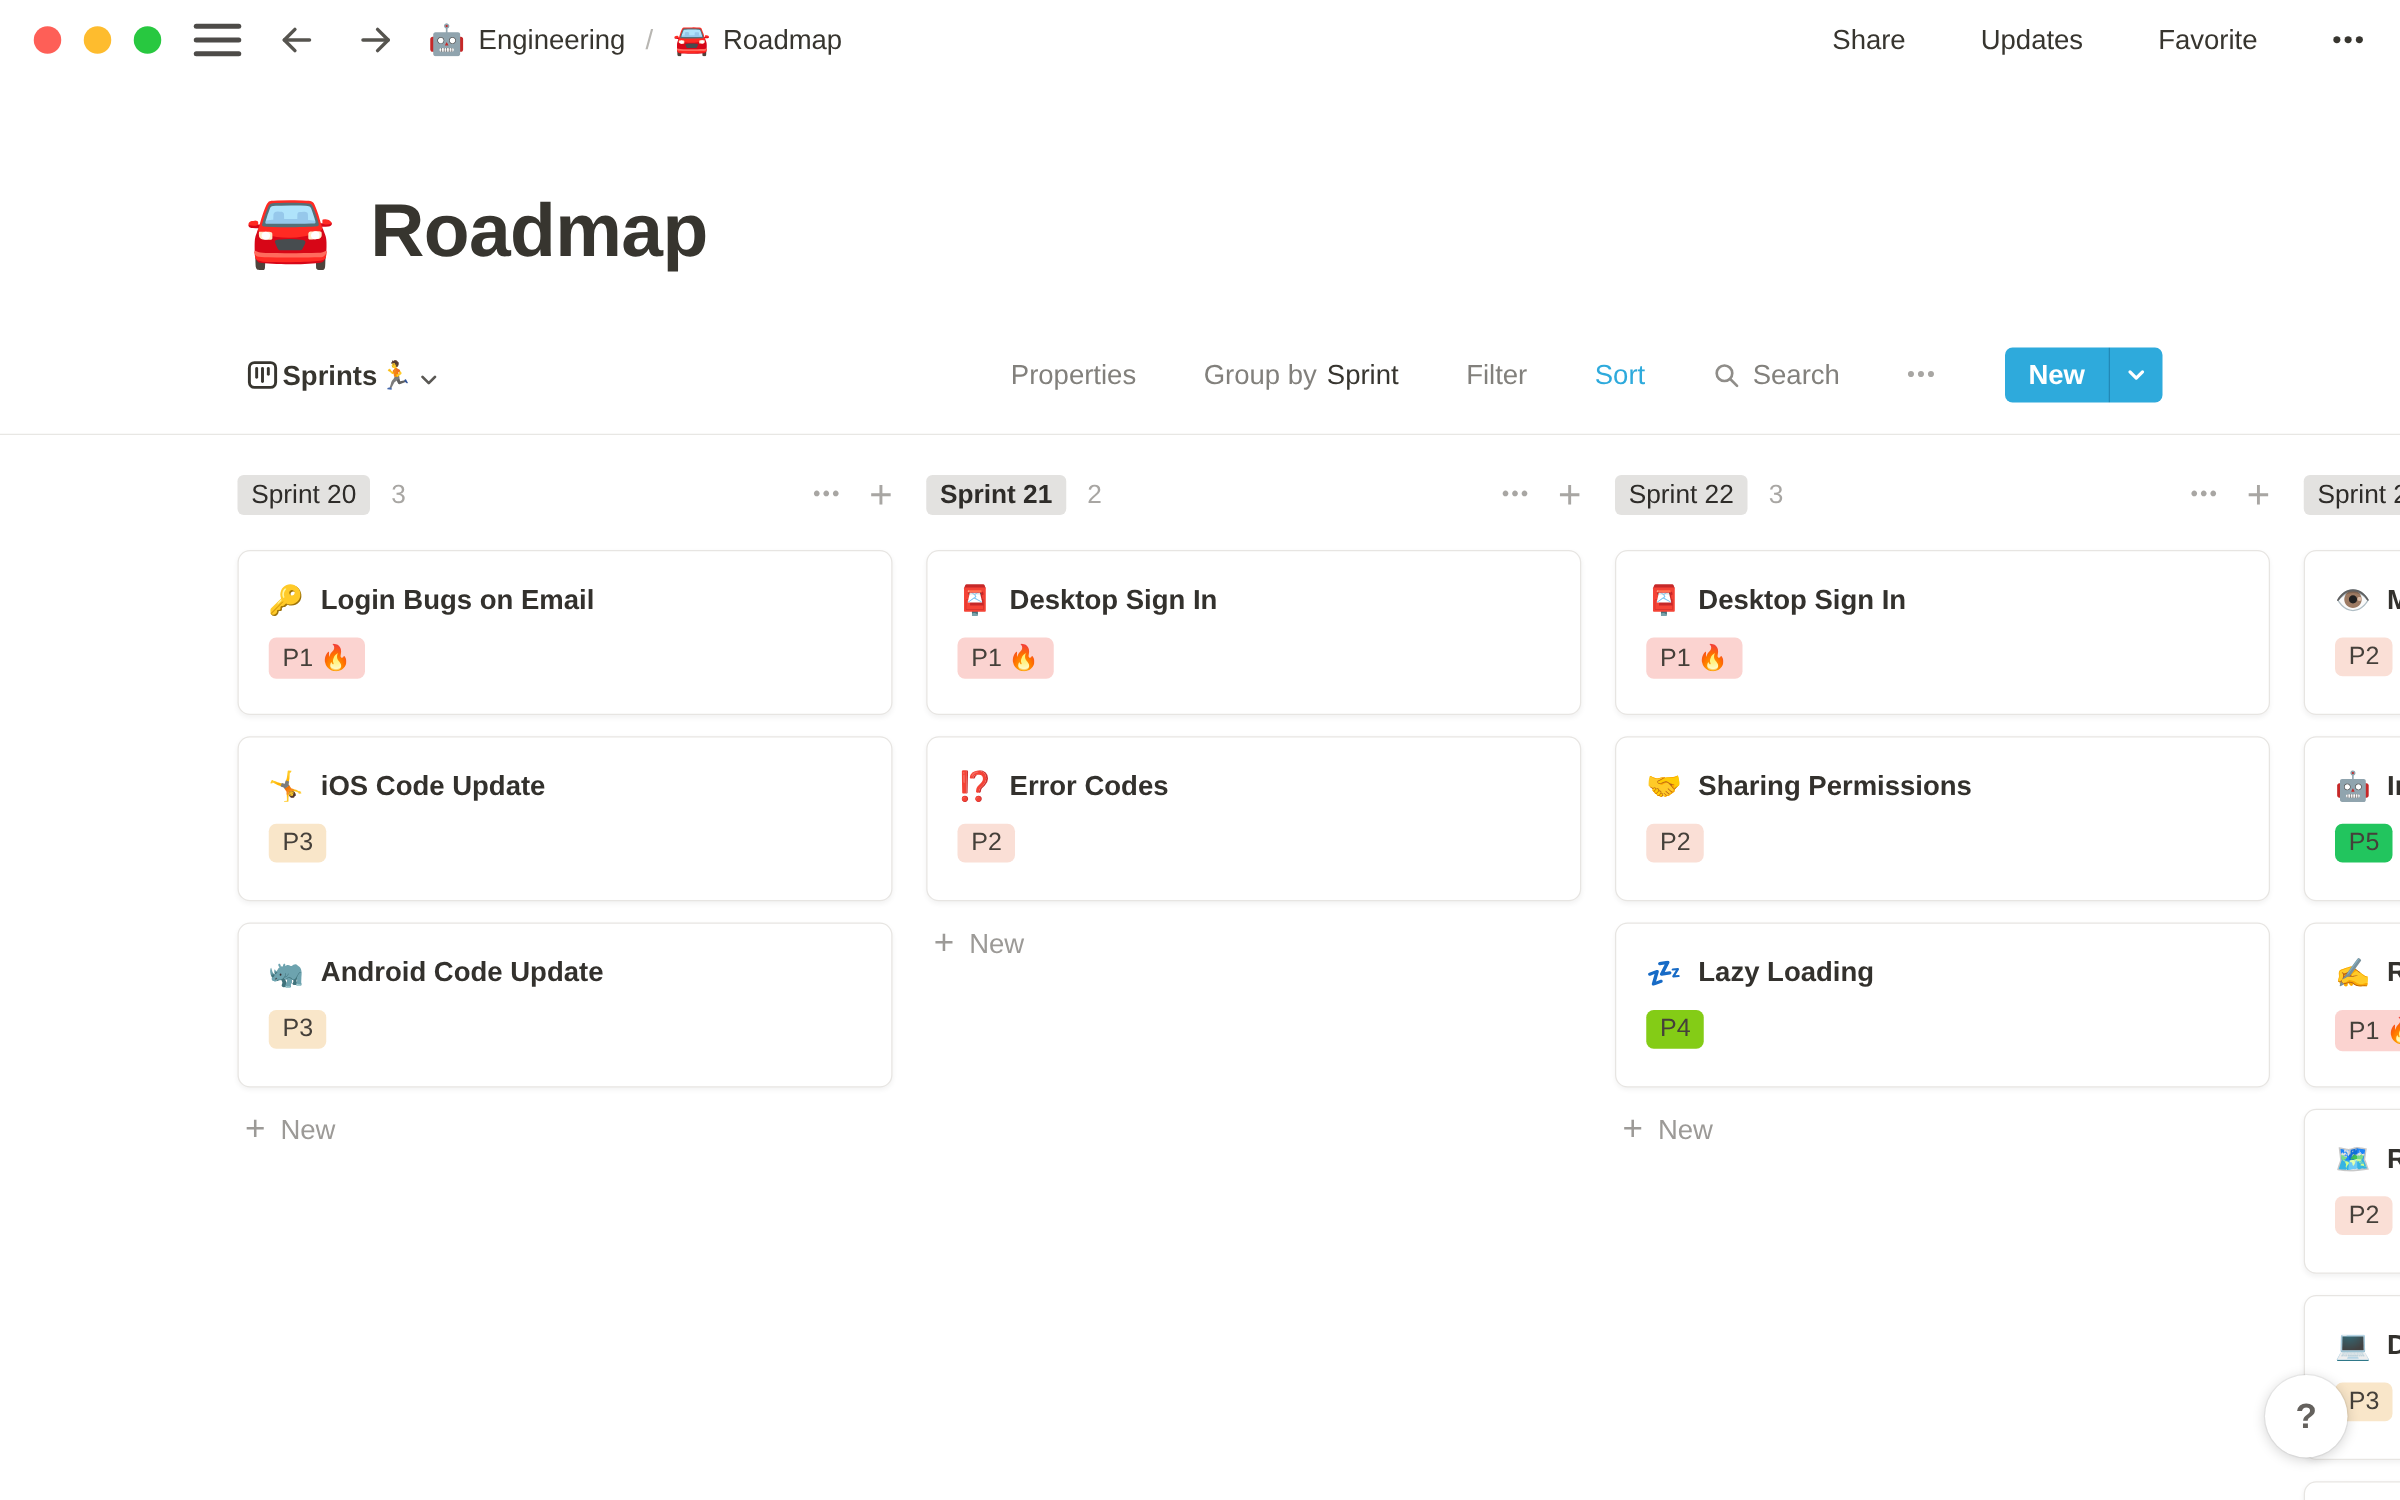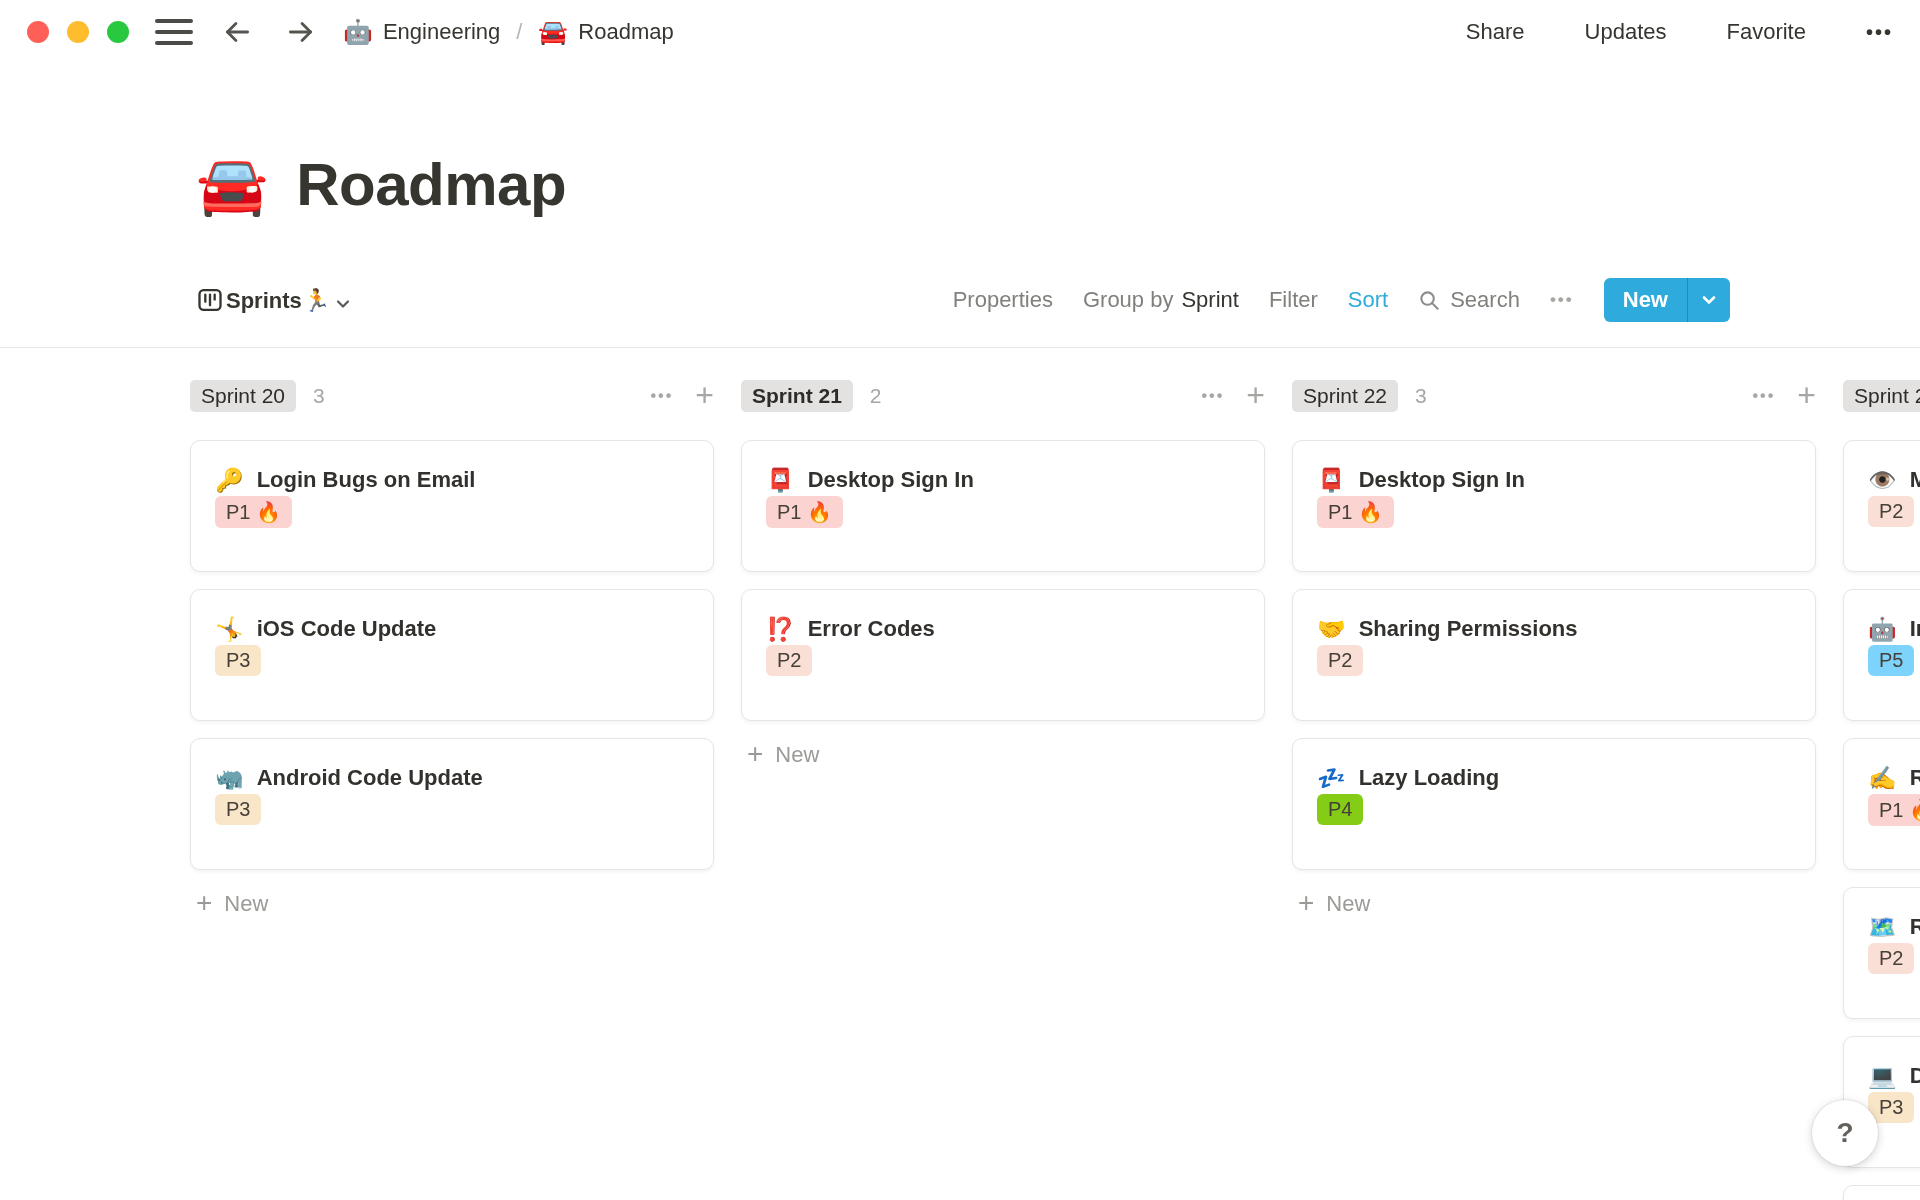--- a/index.html
+++ b/index.html
@@ -26,21 +26,21 @@
   .page-title { position:absolute; left:196px; top:150px; display:flex; align-items:center; gap:28px; }
   .page-title .t-emoji { font-size:58px; line-height:1; }
   .page-title .t-text  { font-size:60px; font-weight:700; letter-spacing:-0.5px; color:#37352F; }
 
   
   .toolbar { position:absolute; left:190px; right:190px; top:276px; height:48px;
              display:flex; align-items:center; }
   .view-tab { display:flex; align-items:flex-end; gap:2px; cursor:pointer; padding:4px 6px; }
   .view-tab .v-label { font-size:22px; font-weight:700; }
   .view-tab .v-emoji { font-size:22px; }
-  .tb-right { margin-left:auto; display:flex; align-items:center; gap:30px; font-size:22px; color:#82807C; }
+  .tb-right { margin-left:auto; display:flex; align-items:center; gap:54px; font-size:22px; color:#82807C; }
   .tb-item { cursor:pointer; white-space:nowrap; }
   .groupby .gb-value { color:#37352F; margin-left:8px; }
   .tb-sort { font-weight:400; }
   .tb-search { display:flex; align-items:center; gap:9px; }
   .tb-dots { font-size:17px; letter-spacing:2px; font-weight:700; color:#A8A6A3; }
   .new-btn { display:flex; align-items:stretch; height:44px; border-radius:6px; overflow:hidden; cursor:pointer; }
   .new-main { color:#fff; font-size:22px; font-weight:600; display:flex; align-items:center; padding:0 19px; }
   .new-divider { width:1px; background:rgba(0,40,70,0.25); }
   .new-caret { width:42px; display:flex; align-items:center; justify-content:center; }
 
@@ -55,21 +55,21 @@
   .col-count { margin-left:17px; font-size:21px; color:#A8A6A3; }
   .col-actions { margin-left:auto; display:flex; align-items:center; gap:22px; color:#A8A6A3; }
   .col-more { font-size:16px; letter-spacing:2px; font-weight:700; cursor:pointer; }
   .col-plus { font-size:32px; font-weight:300; line-height:1; cursor:pointer; margin-top:-3px; }
 
   .card { background:#fff; border:1px solid #E7E5E2; border-radius:10px;
           box-shadow:0 2px 4px rgba(15,15,15,0.05); height:132px; margin-bottom:17px;
           padding:26px 24px 0 24px; cursor:pointer; }
   .card-title { display:flex; align-items:center; gap:13px; font-size:22px; font-weight:600; color:#33312D; white-space:nowrap; }
   .card-emoji { font-size:23px; line-height:1; }
-  .badge { display:inline-block; margin-top:3px; font-size:20px; padding:4px 11px;
+  .badge { display:inline-block; margin-top:17px; font-size:20px; padding:4px 11px;
            border-radius:6px; color:#45403A; white-space:nowrap; }
   .new-row { display:flex; align-items:center; gap:12px; color:#9C9A97; font-size:22px;
              margin-top:21px; padding-left:6px; cursor:pointer; }
   .new-row .plus { font-size:28px; font-weight:300; line-height:1; margin-top:-2px; }
 
   
   .help-btn { position:absolute; left:1812px; top:1100px; width:66px; height:66px; border-radius:50%;
               background:#fff; box-shadow:0 2px 10px rgba(0,0,0,0.18), 0 0 0 1px rgba(0,0,0,0.05);
               display:flex; align-items:center; justify-content:center;
               font-size:28px; font-weight:600; color:#64615D; cursor:pointer; z-index:20; }
@@ -249,21 +249,21 @@
       <div class="col-header">
         <span class="col-pill" style="background: rgb(227, 226, 224);">Sprint 23</span>
       </div>
       <article class="card"><div class="card-title">
           <span class="card-emoji">👁️</span>
           <span>M</span>
         </div><span class="badge" style="background: rgb(250, 223, 214);">P2</span></article>
       <article class="card"><div class="card-title">
           <span class="card-emoji">🤖</span>
           <span>In</span>
-        </div><span class="badge" style="background: #7dd3fc;">P5</span></article>
+        </div><span class="badge" style="background: #22c55e;">P5</span></article>
       <article class="card"><div class="card-title">
           <span class="card-emoji">✍️</span>
           <span>R</span>
         </div><span class="badge" style="background: rgb(251, 211, 208);">P1 🔥</span></article>
       <article class="card"><div class="card-title">
           <span class="card-emoji">🗺️</span>
           <span>R</span>
         </div><span class="badge" style="background: rgb(250, 223, 214);">P2</span></article>
       <article class="card"><div class="card-title">
           <span class="card-emoji">💻</span>

